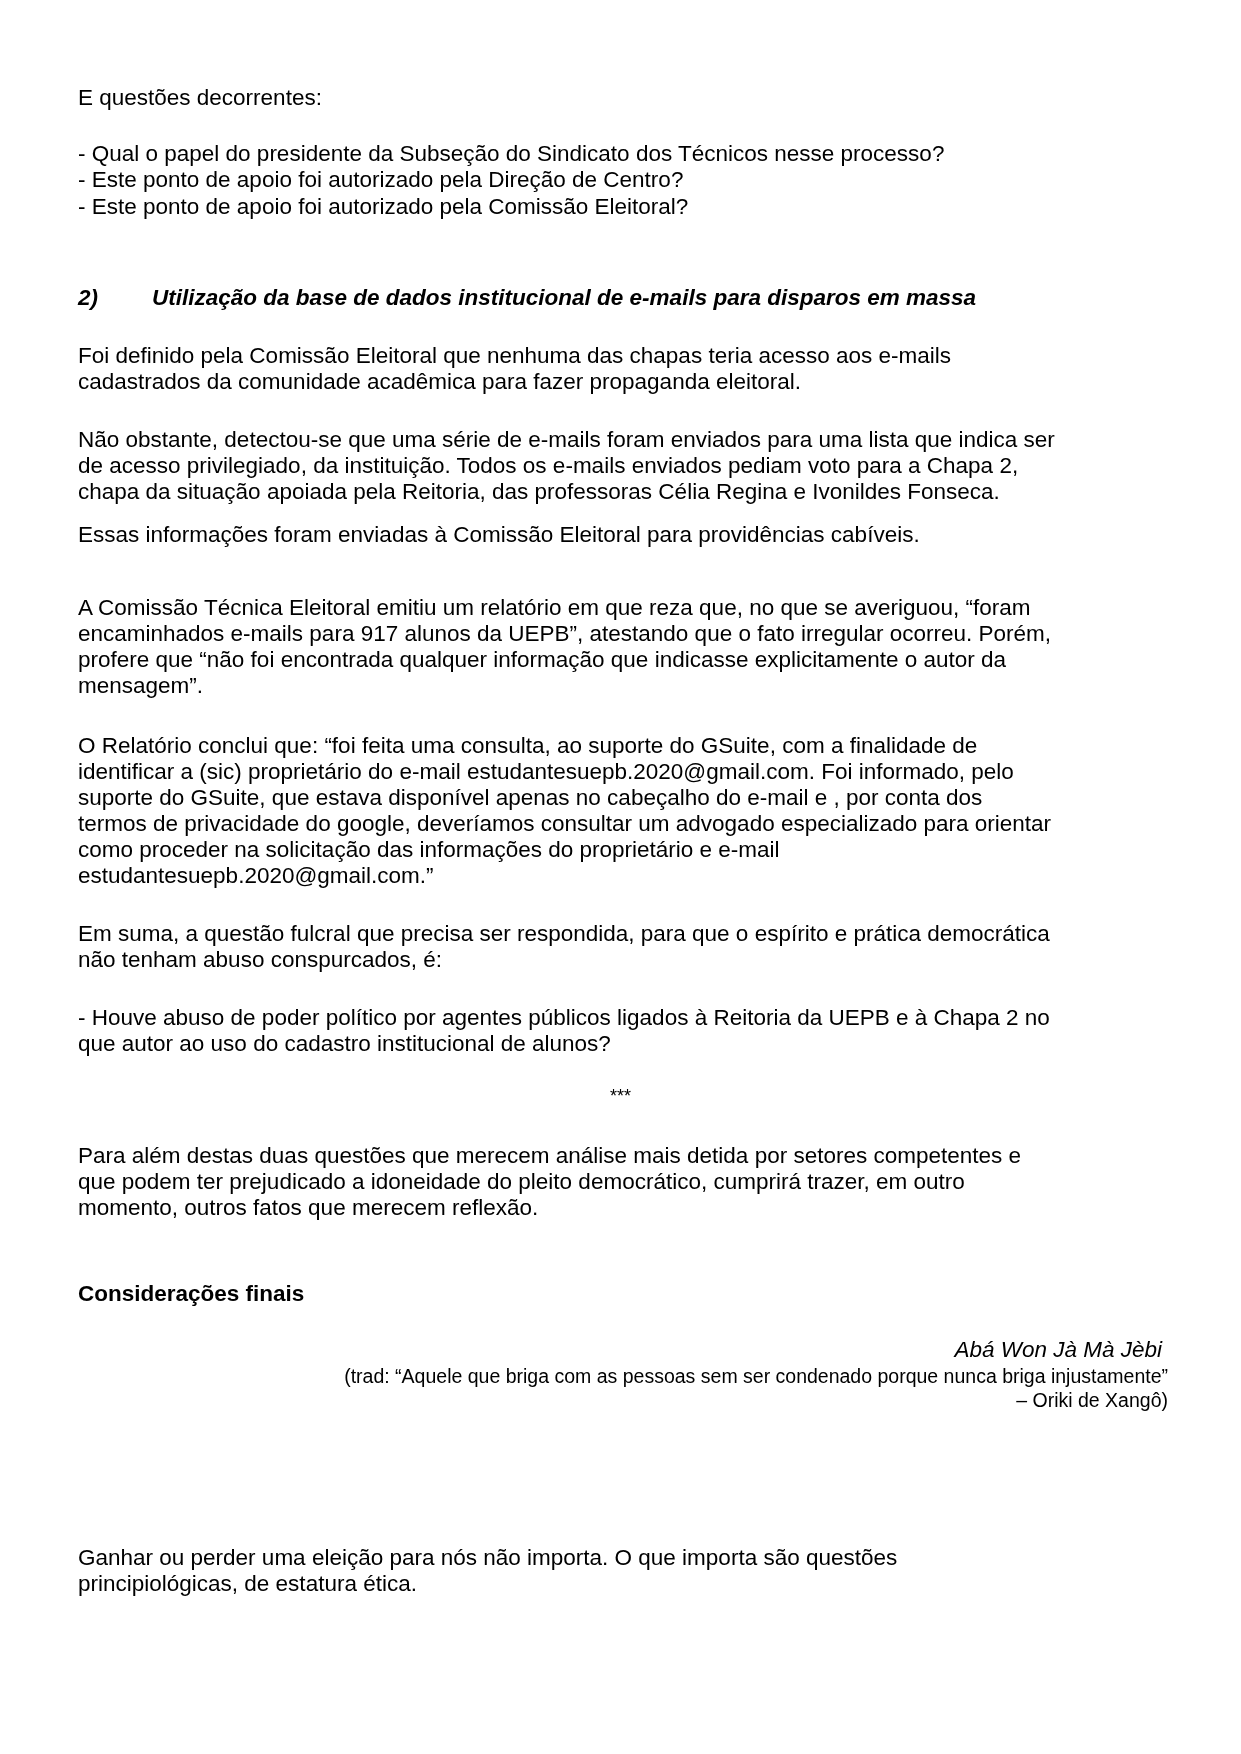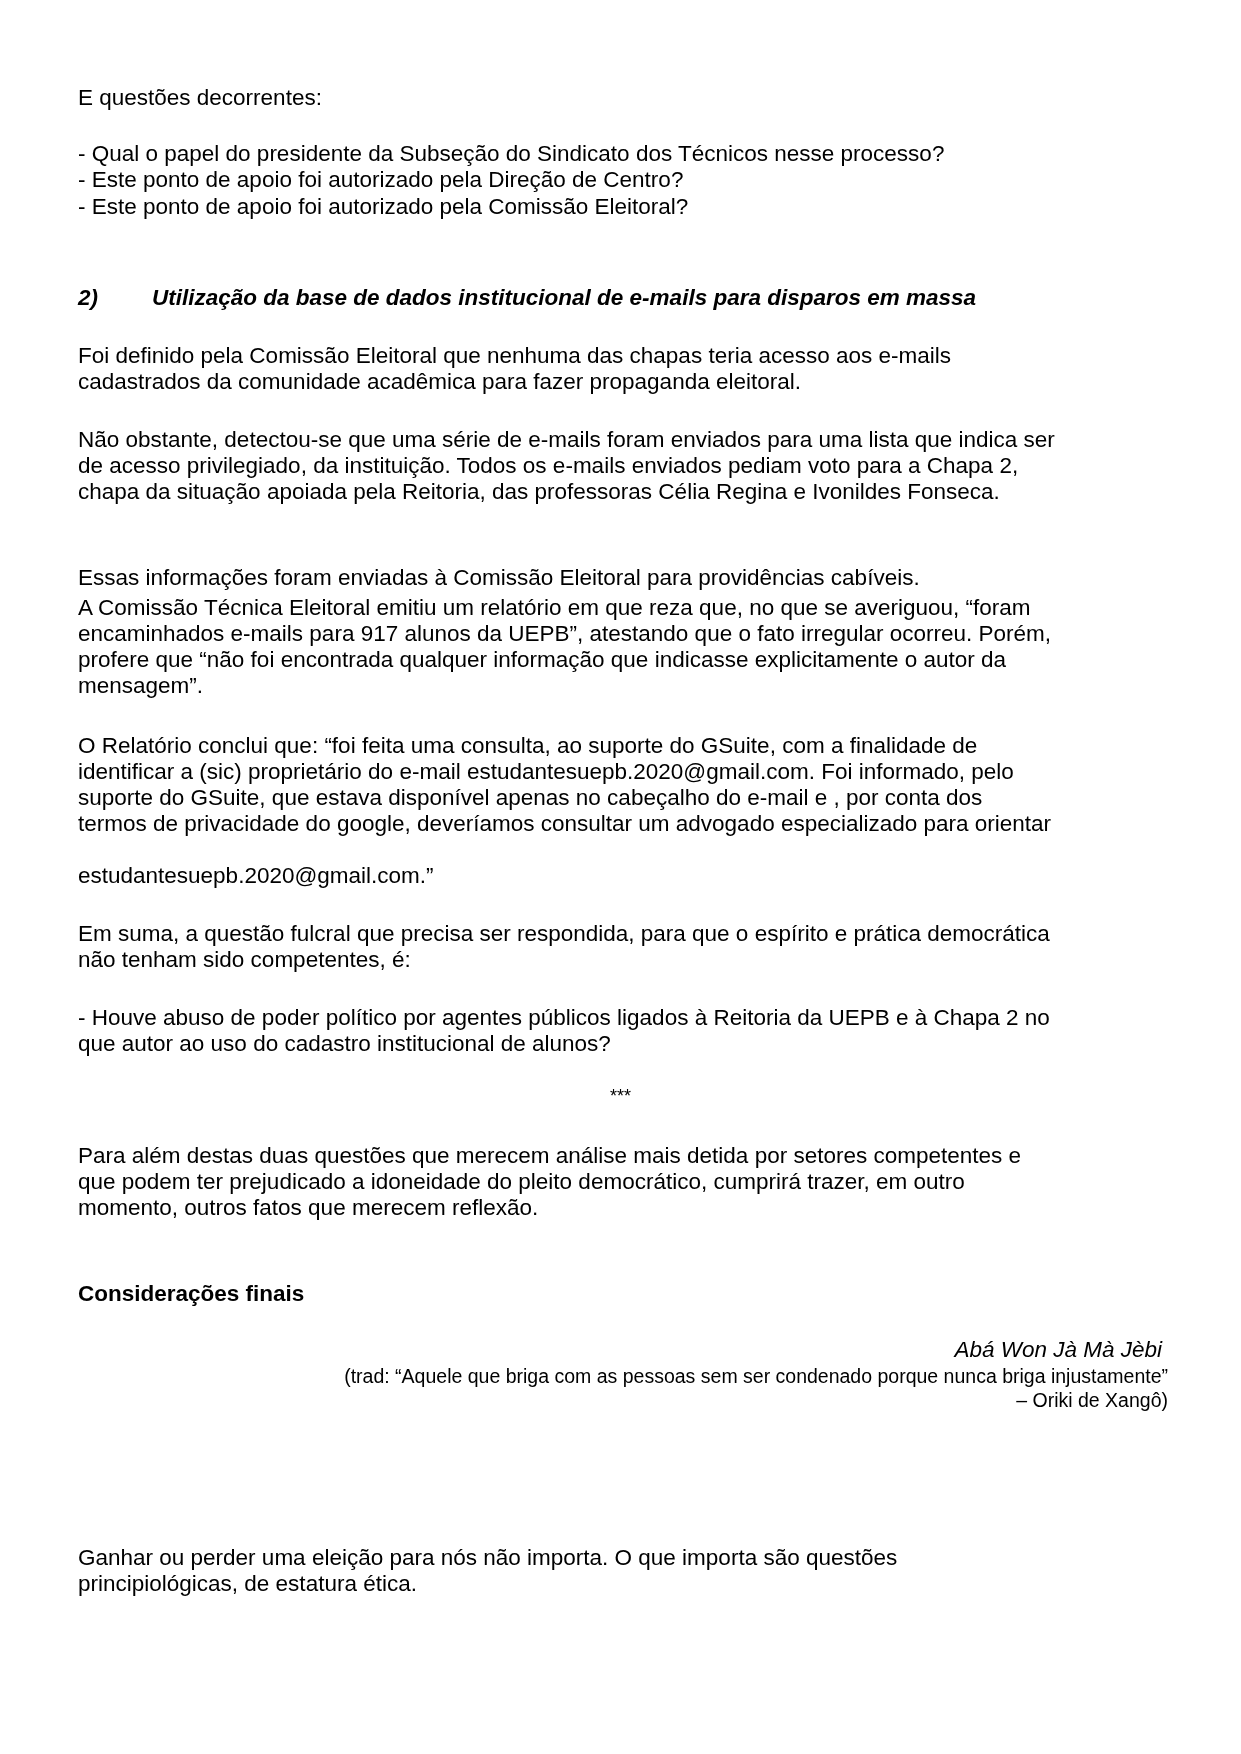--- a/index.html
+++ b/index.html
@@ -86,35 +86,36 @@
   <span class="heading-num" style="top:284px">2)</span>
   <span class="heading-text" style="top:284px">Utilização da base de dados institucional de e-mails para disparos em massa</span>
 
   <p class="line" style="top:342px">Foi definido pela Comissão Eleitoral que nenhuma das chapas teria acesso aos e-mails</p>
   <p class="line" style="top:368px">cadastrados da comunidade acadêmica para fazer propaganda eleitoral.</p>
 
   <p class="line" style="top:426px">Não obstante, detectou-se que uma série de e-mails foram enviados para uma lista que indica ser</p>
   <p class="line" style="top:452px">de acesso privilegiado, da instituição. Todos os e-mails enviados pediam voto para a Chapa 2,</p>
   <p class="line" style="top:478px">chapa da situação apoiada pela Reitoria, das professoras Célia Regina e Ivonildes Fonseca.</p>
 
-  <p class="line" style="top:564px">Essas informações foram enviadas à Comissão Eleitoral para providências cabíveis.</p>
+  <p class="line" style="top:521px">Essas informações foram enviadas à Comissão Eleitoral para providências cabíveis.</p>
 
   <p class="line" style="top:594px">A Comissão Técnica Eleitoral emitiu um relatório em que reza que, no que se averiguou, “foram</p>
   <p class="line" style="top:620px">encaminhados e-mails para 917 alunos da UEPB”, atestando que o fato irregular ocorreu. Porém,</p>
   <p class="line" style="top:646px">profere que “não foi encontrada qualquer informação que indicasse explicitamente o autor da</p>
   <p class="line" style="top:672px">mensagem”.</p>
 
   <p class="line" style="top:732px">O Relatório conclui que: “foi feita uma consulta, ao suporte do GSuite, com a finalidade de</p>
   <p class="line" style="top:758px">identificar a (sic) proprietário do e-mail estudantesuepb.2020@gmail.com. Foi informado, pelo</p>
   <p class="line" style="top:784px">suporte do GSuite, que estava disponível apenas no cabeçalho do e-mail e , por conta dos</p>
   <p class="line" style="top:810px">termos de privacidade do google, deveríamos consultar um advogado especializado para orientar</p>
+  <p class="line" style="top:836px">como proceder na solicitação das informações do proprietário e e-mail</p>
   <p class="line" style="top:862px">estudantesuepb.2020@gmail.com.”</p>
 
   <p class="line" style="top:920px">Em suma, a questão fulcral que precisa ser respondida, para que o espírito e prática democrática</p>
-  <p class="line" style="top:946px">não tenham sido competentes, é:</p>
+  <p class="line" style="top:946px">não tenham abuso conspurcados, é:</p>
 
   <p class="line" style="top:1004px">- Houve abuso de poder político por agentes públicos ligados à Reitoria da UEPB e à Chapa 2 no</p>
   <p class="line" style="top:1030px">que autor ao uso do cadastro institucional de alunos?</p>
 
   <div class="center" style="top:1085px">***</div>
 
   <p class="line" style="top:1142px">Para além destas duas questões que merecem análise mais detida por setores competentes e</p>
   <p class="line" style="top:1168px">que podem ter prejudicado a idoneidade do pleito democrático, cumprirá trazer, em outro</p>
   <p class="line" style="top:1194px">momento, outros fatos que merecem reflexão.</p>
 

